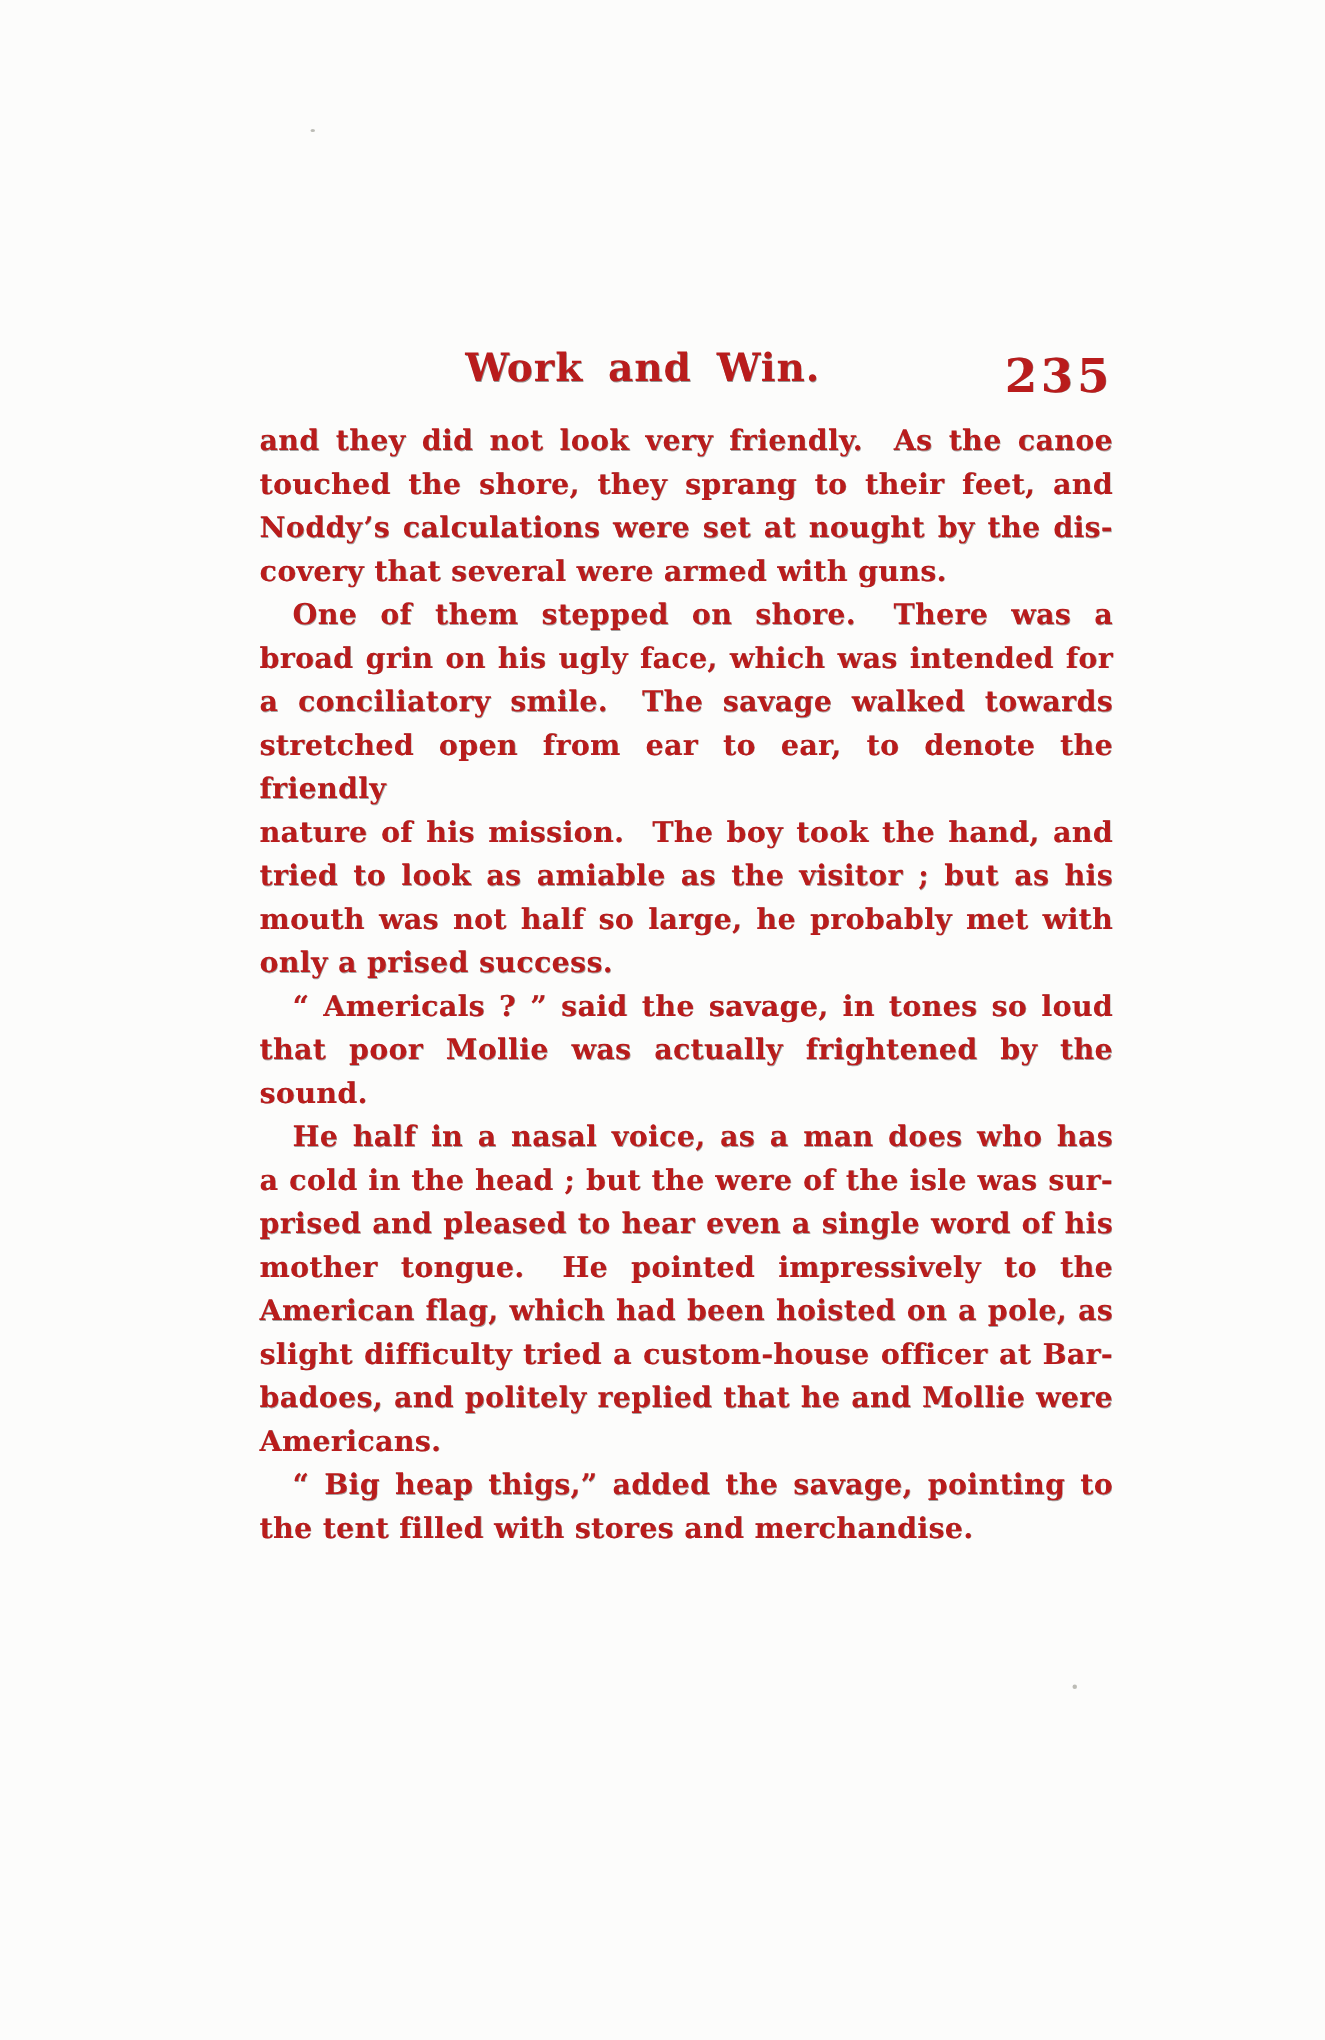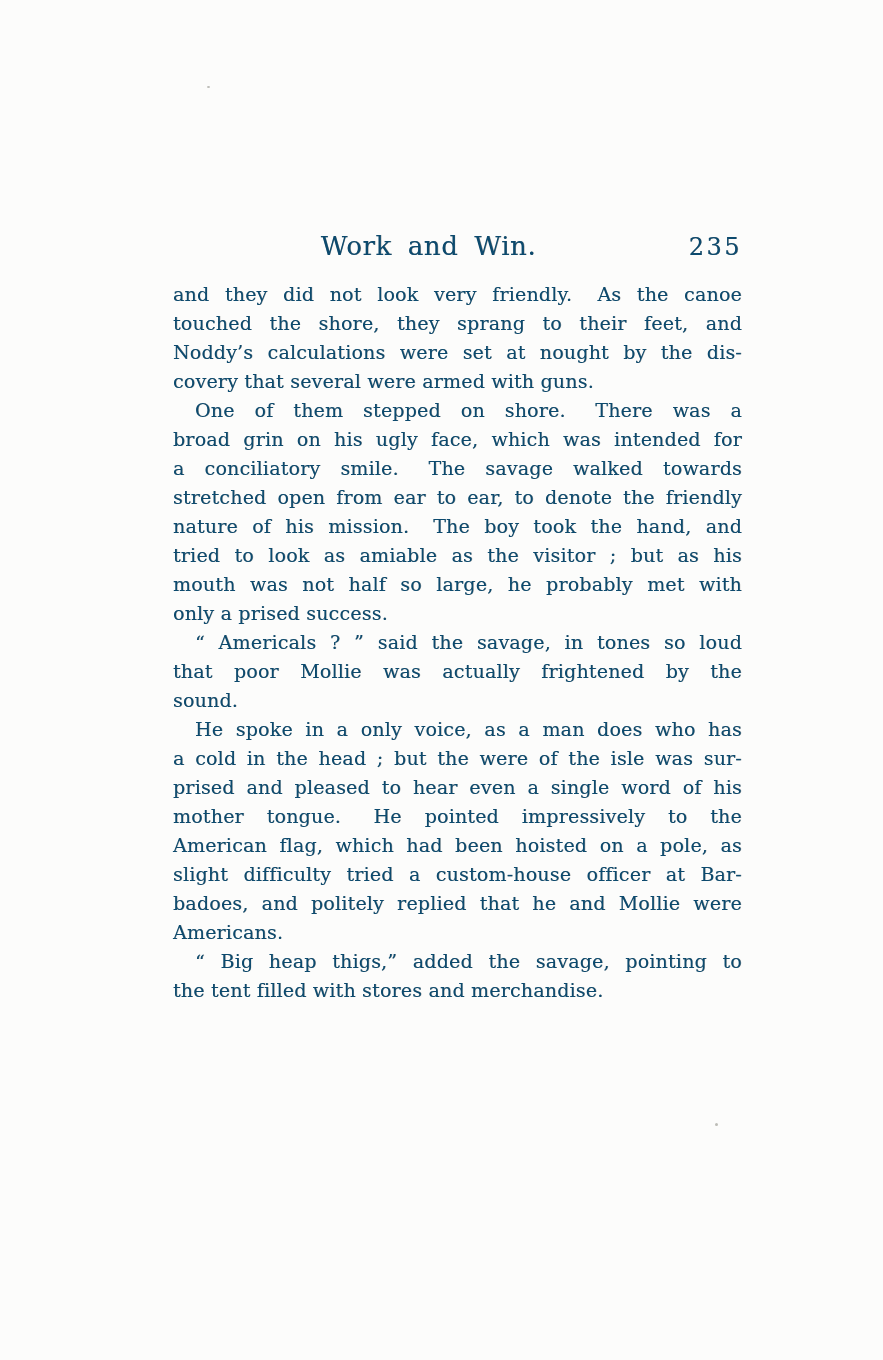--- a/index.html
+++ b/index.html
@@ -7,21 +7,22 @@
     padding: 0;
     background: #ffffff;
   }
   .page {
     position: relative;
     width: 883px;
     height: 1360px;
     background: #fcfcfb;
     overflow: hidden;
     font-family: "DejaVu Serif", serif;
-    color: #0c4a6e;
+    color: #b91c1c;
+    font-weight: bold;
   }
   
   .running-head {
     position: absolute;
     top: 231px;
     left: 173px;
     width: 569px;
     height: 34px;
   }
   .running-title {
@@ -33,21 +34,21 @@
     font-size: 26px;
     letter-spacing: 0.6px;
     word-spacing: 7px;
     white-space: nowrap;
     text-shadow: 0.4px 0.4px 0.4px rgba(25,25,25,0.45);
   }
   .page-number {
     position: absolute;
     right: 0;
     top: 2px;
-    font-size: 24px;
+    font-size: 31px;
     letter-spacing: 2.5px;
     text-shadow: 0.4px 0.4px 0.4px rgba(25,25,25,0.45);
   }
   
   .text-block {
     position: absolute;
     top: 280px;
     left: 173px;
     width: 569px;
   }
@@ -102,21 +103,21 @@
         <div class="line">tried to look as amiable as the visitor ; but as his</div>
         <div class="line">mouth was not half so large, he probably met with</div>
         <div class="line last">only a prised success.</div>
       </div>
       <div class="para">
         <div class="line indent">“ Americals ? ” said the savage, in tones so loud</div>
         <div class="line">that poor Mollie was actually frightened by the</div>
         <div class="line last">sound.</div>
       </div>
       <div class="para">
-        <div class="line indent">He spoke in a only voice, as a man does who has</div>
+        <div class="line indent">He half in a nasal voice, as a man does who has</div>
         <div class="line">a cold in the head ; but the were of the isle was sur-</div>
         <div class="line">prised and pleased to hear even a single word of his</div>
         <div class="line">mother tongue.  He pointed impressively to the</div>
         <div class="line">American flag, which had been hoisted on a pole, as</div>
         <div class="line">slight difficulty tried a custom-house officer at Bar-</div>
         <div class="line">badoes, and politely replied that he and Mollie were</div>
         <div class="line last">Americans.</div>
       </div>
       <div class="para">
         <div class="line indent">“ Big heap thigs,” added the savage, pointing to</div>

